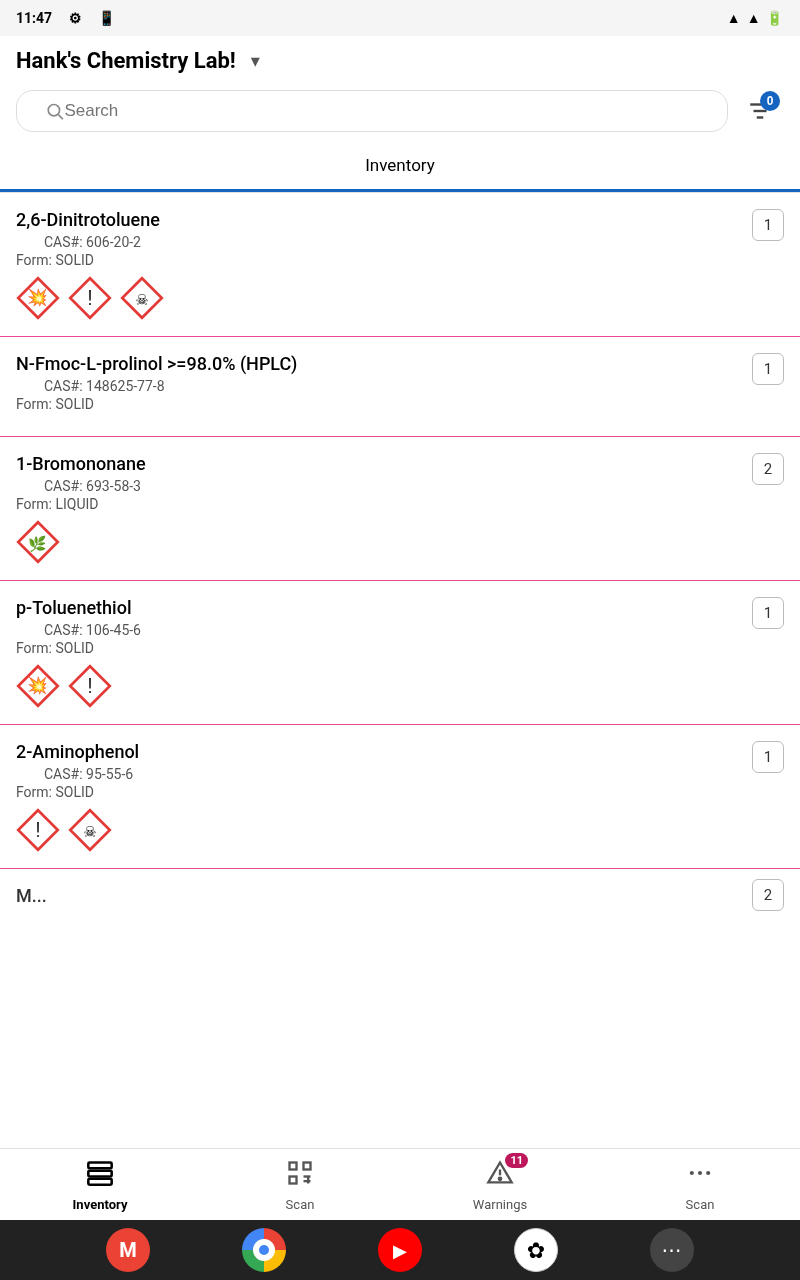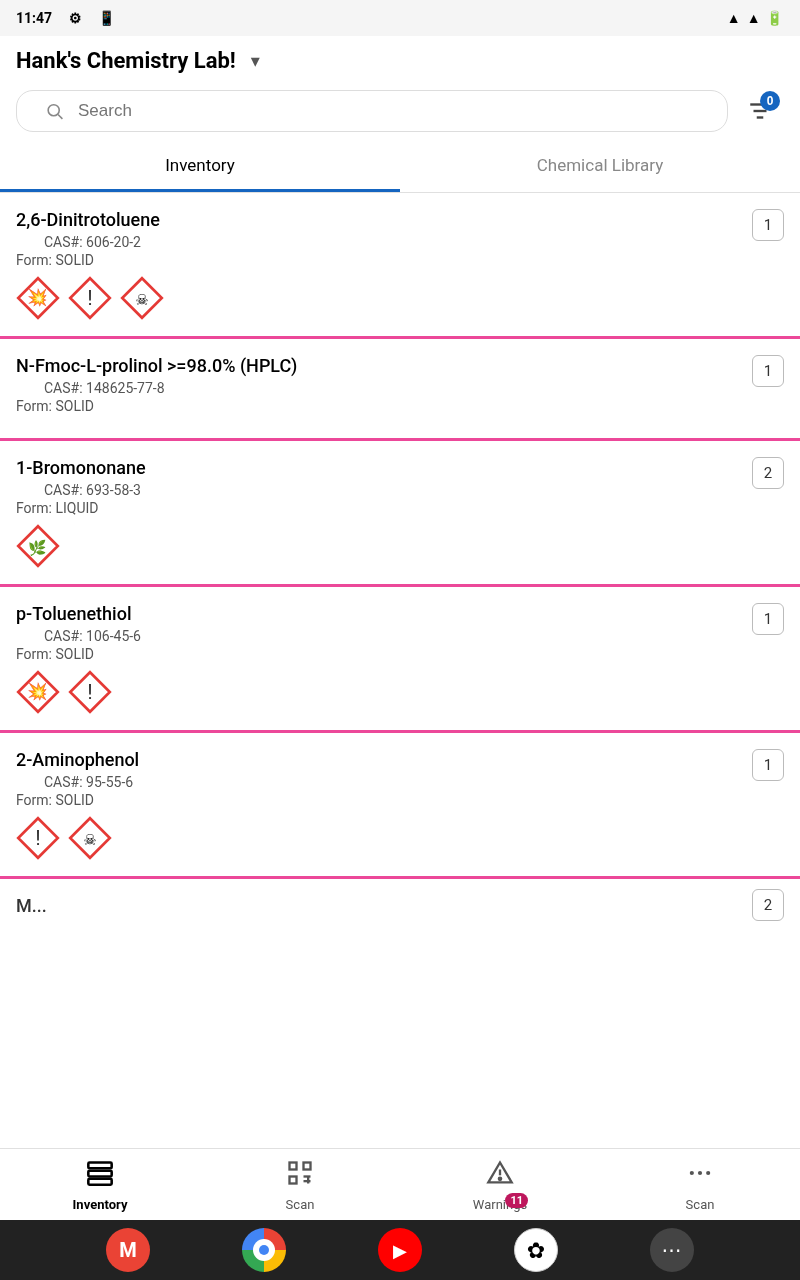--- a/index.html
+++ b/index.html
@@ -52,21 +52,21 @@
       gap: 8px;
       background: #fff;
     }
     .search-input-wrap {
       flex: 1;
       border: 1.5px solid #ddd;
       border-radius: 17px;
       padding: 10px 28px;
       display: flex;
       align-items: center;
-      gap: 14px;
+      gap: 0;
     }
     .search-input-wrap input {
       border: none;
       outline: none;
       font-size: 17px;
       color: #888;
       width: 100%;
       background: transparent;
     }
     .filter-btn {
@@ -115,21 +115,21 @@
       color: #000;
       border-bottom: 3px solid #1565c0;
     }
 
     
     .inventory-list {
       background: #fff;
     }
     .chemical-item {
       padding: 16px 16px 16px;
-      border-bottom: 3px solid #ec4899;
+      border-bottom: 1px solid #ec4899;
       position: relative;
     }
     .chemical-name {
       font-size: 18px;
       font-weight: 500;
       color: #000;
       margin-bottom: 4px;
     }
     .chemical-cas {
       font-size: 14px;
@@ -202,21 +202,20 @@
     .warnings-badge {
       position: absolute;
       top: -6px;
       right: -14px;
       background: #be185d;
       color: #fff;
       border-radius: 10px;
       padding: 1px 5px;
       font-size: 11px;
       font-weight: bold;
-      margin-top: 40px;
     }
 
     
     .android-bar {
       position: fixed;
       bottom: 0;
       left: 0;
       width: 800px;
       height: 60px;
       background: #222;
@@ -269,21 +268,20 @@
         <line x1="3" y1="6" x2="21" y2="6"></line>
         <line x1="6" y1="12" x2="18" y2="12"></line>
         <line x1="9" y1="18" x2="15" y2="18"></line>
       </svg>
     <span class="filter-badge">0</span>
   </button>
 </div>
 
 <div class="tabs">
   <div class="tab active">Inventory</div>
-  <div class="tab">Chemical Library</div>
 </div>
 
 <div class="inventory-list">
 
   <div class="chemical-item">
     <div class="chemical-name">2,6-Dinitrotoluene</div>
     <div class="chemical-cas">CAS#: 606-20-2</div>
     <div class="chemical-form">Form: SOLID</div>
     <div class="hazard-icons">
 

